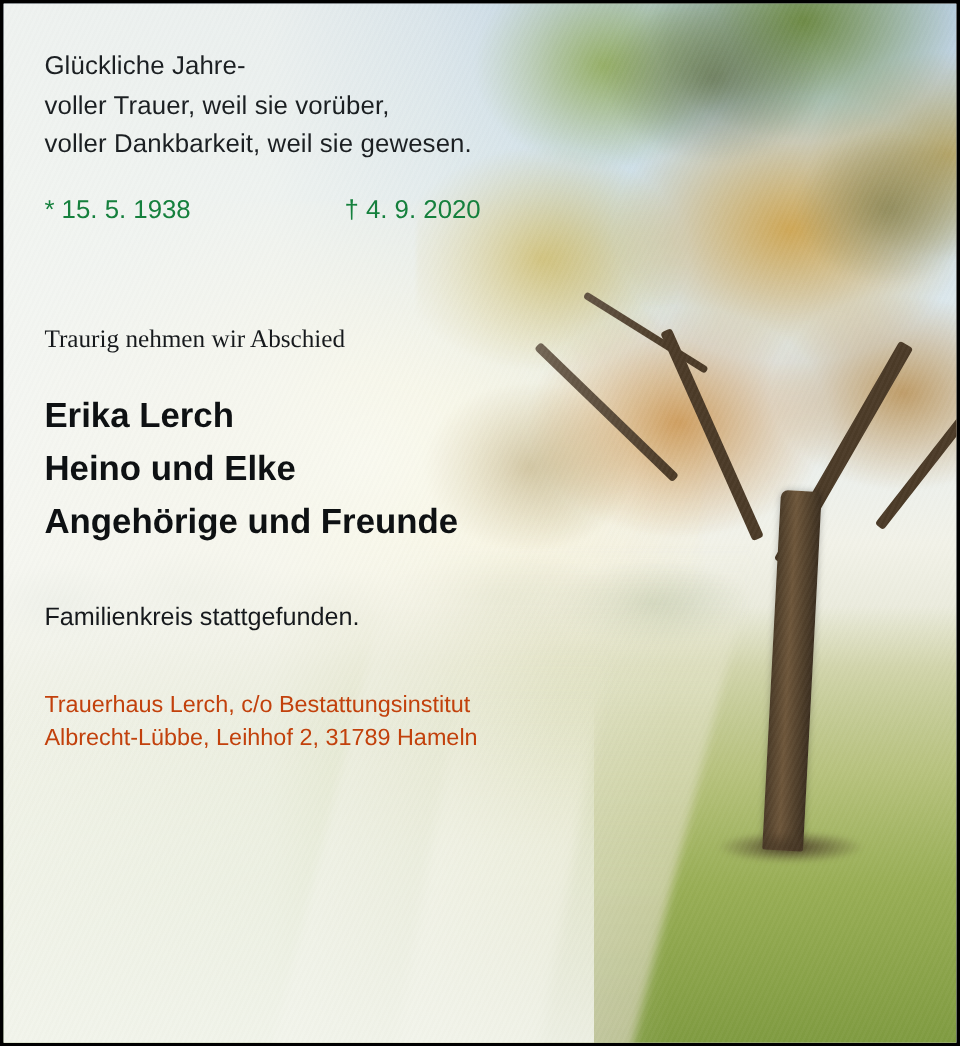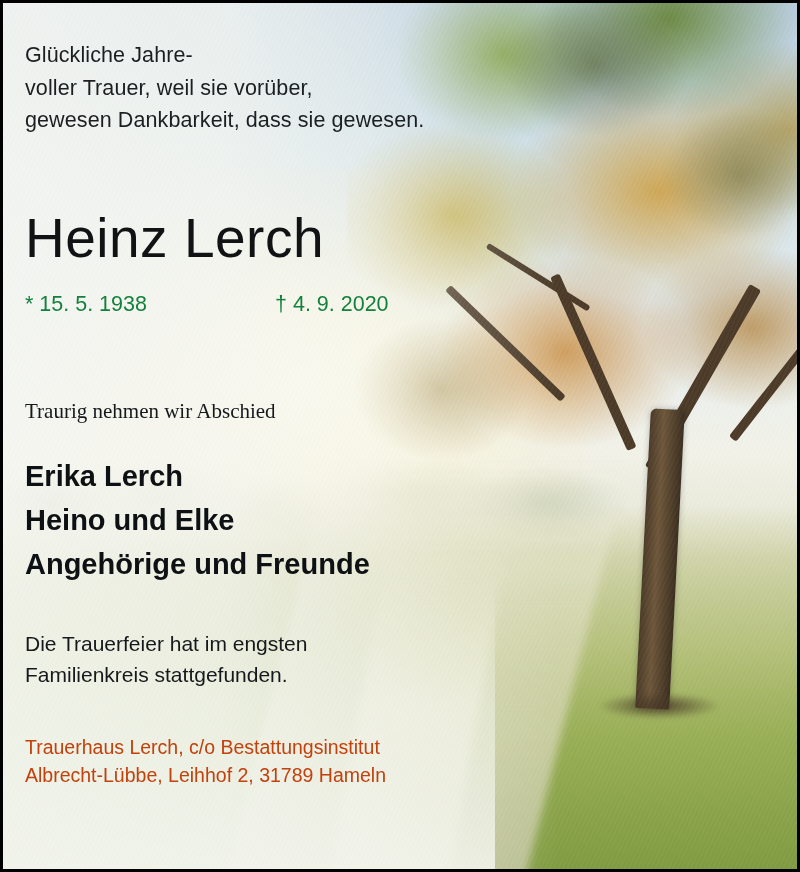--- a/index.html
+++ b/index.html
@@ -201,21 +201,21 @@
     inset: 0;
     background:
       repeating-linear-gradient(115deg, rgba(255,255,255,0.05) 0px, rgba(255,255,255,0.05) 2px, rgba(0,0,0,0.015) 2px, rgba(0,0,0,0.015) 4px);
     opacity: 0.5;
   }
 
   
   .content {
     position: relative;
     z-index: 5;
-    padding: 36px 34px 0 22px;
+    padding: 36px 34px 0 34px;
     color: #15181a;
   }
   .quote {
     font-size: 21.5px;
     line-height: 1.52;
     color: #1b1f22;
     letter-spacing: 0.1px;
   }
   .quote div { white-space: nowrap; }
 
@@ -287,40 +287,38 @@
     <div class="veil"></div>
     <div class="veil-bottom"></div>
     <div class="grain"></div>
   </div>
 
   <div class="content">
 
     <div class="quote">
       <div>Glückliche Jahre-</div>
       <div>voller Trauer, weil sie vorüber,</div>
-      <div>gewesen Dankbarkeit, dass sie gewesen.</div>
-    </div>
-
-    <div class="name">Heinz Lerch</div>
+      <div>voller Dankbarkeit, weil sie gewesen.</div>
+    </div>
+
 
     <div class="dates">
       <span class="born">* 15. 5. 1938</span>
       <span class="died">† 4. 9. 2020</span>
     </div>
 
     <div class="farewell">Traurig nehmen wir Abschied</div>
 
     <div class="survivors">
       <div>Erika Lerch</div>
       <div>Heino und Elke</div>
       <div>Angehörige und Freunde</div>
     </div>
 
     <div class="ceremony">
-      <div>Die Trauerfeier hat im engsten</div>
       <div>Familienkreis stattgefunden.</div>
     </div>
 
     <div class="contact">
       <div>Trauerhaus Lerch, c/o Bestattungsinstitut</div>
       <div>Albrecht-Lübbe, Leihhof 2, 31789 Hameln</div>
     </div>
 
   </div>
 </div>

